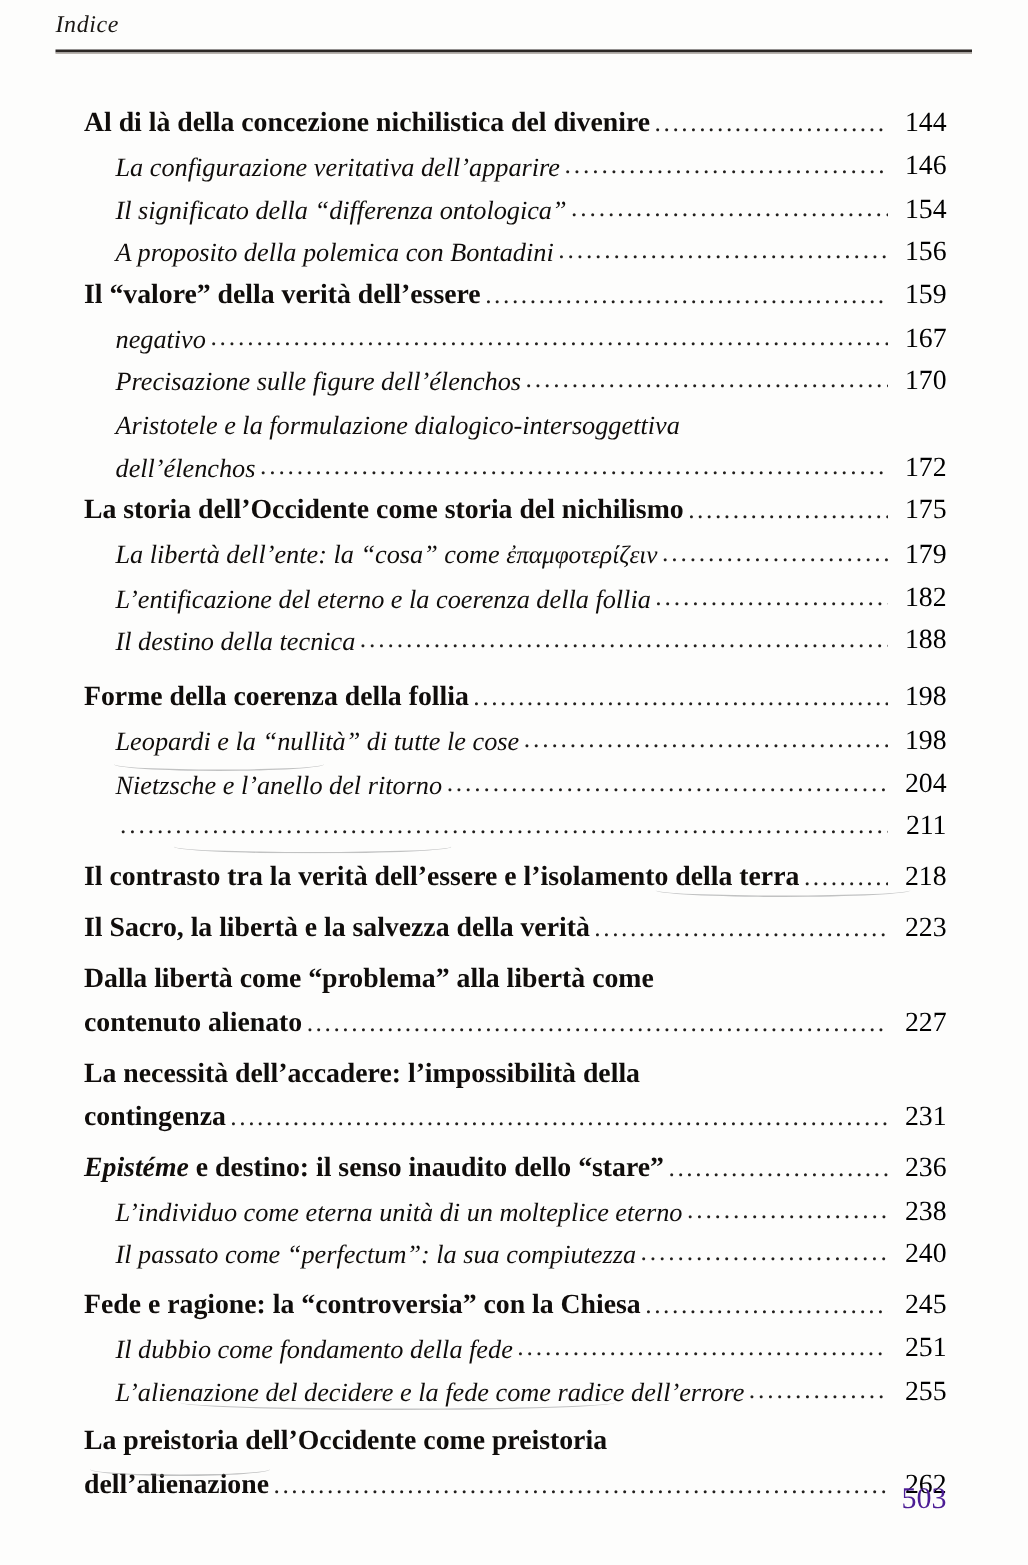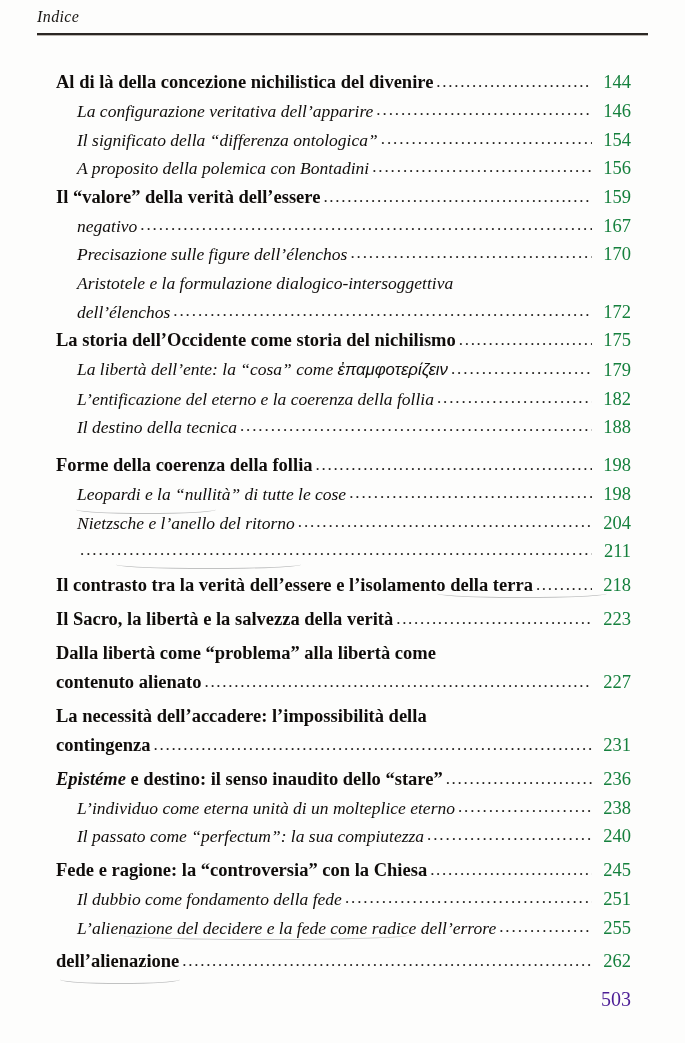--- a/index.html
+++ b/index.html
@@ -77,21 +77,21 @@
     padding-left: 21px;
   }
 
   .entry .etitle {
     white-space: pre;
   }
   .entry .etitle .ital {
     font-style: italic;
   }
   .entry .etitle .grk {
-    font-family: Liberation Sans, sans-serif;
+    font-family: Liberation Serif, serif;
     font-style: italic;
     font-size: 0.96em;
   }
 
   
   .entry .leader {
     flex: 1 1 auto;
     min-width: 4px;
     overflow: hidden;
     white-space: nowrap;
@@ -105,21 +105,21 @@
   }
   .entry.lvl1 .leader { letter-spacing: 1.7px; }
 
   .entry .pageno {
     flex: 0 0 auto;
     font-style: normal;
     font-weight: normal;
     font-size: 18.5px;
     text-align: right;
     min-width: 38px;
-    color: #15803d;
+    color: #000000;
   }
   .entry.lvl1 > .pageno { font-weight: normal; }
 
   
   .gap-s { height: 5px; }
   .gap-m { height: 9px; }
 
   
   .folio {
     position: absolute;
@@ -286,20 +286,23 @@
       <span class="etitle">Il dubbio come fondamento della fede</span>
       <span class="leader">........................................................................................................................................................................................................</span>
       <span class="pageno">251</span>
     </div>
     <div class="entry lvl2">
       <span class="etitle">L’alienazione del decidere e la fede come radice dell’errore</span>
       <span class="leader">........................................................................................................................................................................................................</span>
       <span class="pageno">255</span>
     </div>
     <div class="gap-s"></div>
+    <div class="entry lvl1 nodots">
+      <span class="etitle">La preistoria dell’Occidente come preistoria</span>
+    </div>
     <div class="entry lvl1">
       <span class="etitle">dell’alienazione</span>
       <span class="leader">........................................................................................................................................................................................................</span>
       <span class="pageno">262</span>
     </div>
   </div>
 
 <div class="folio">503</div>
 
 <div class="smudge" style="left:76px; top:505px; width:140px; height:8px;"></div>

